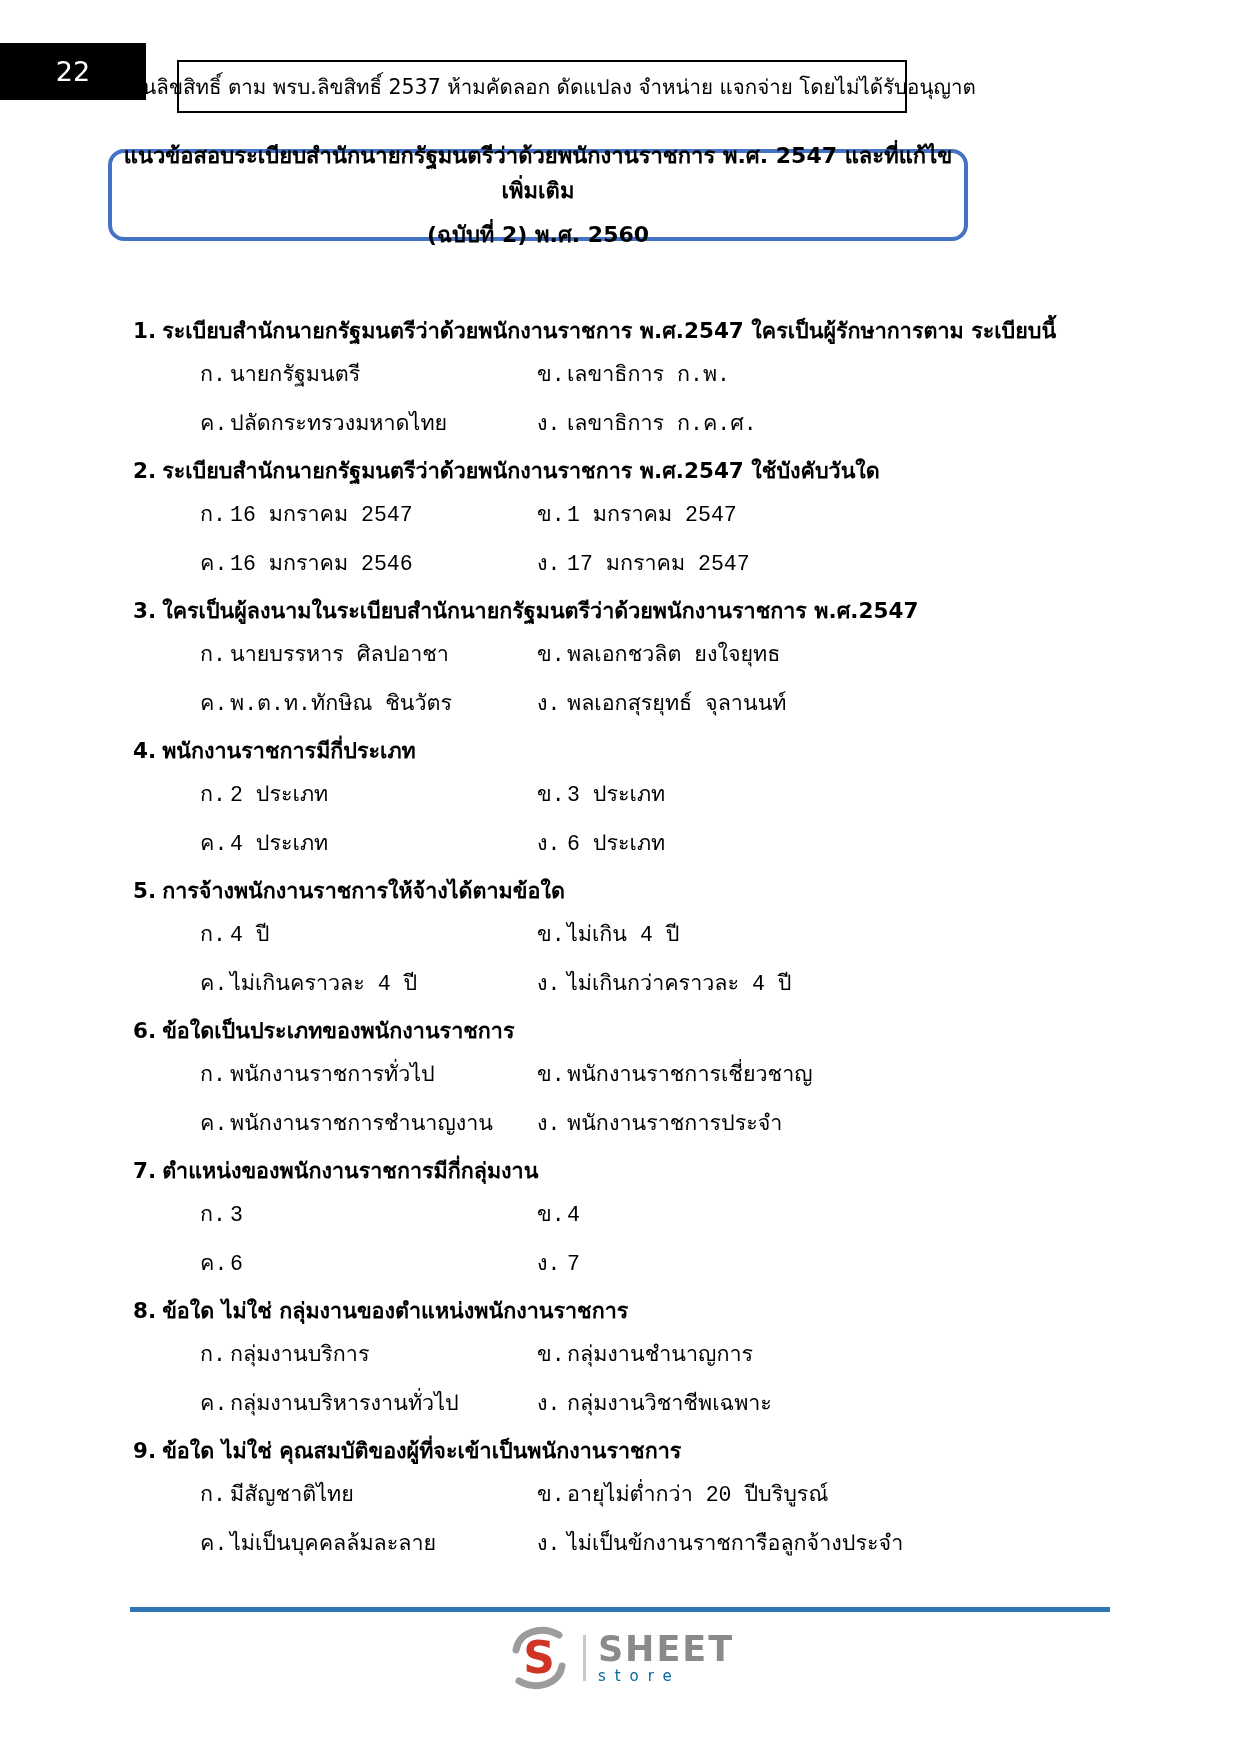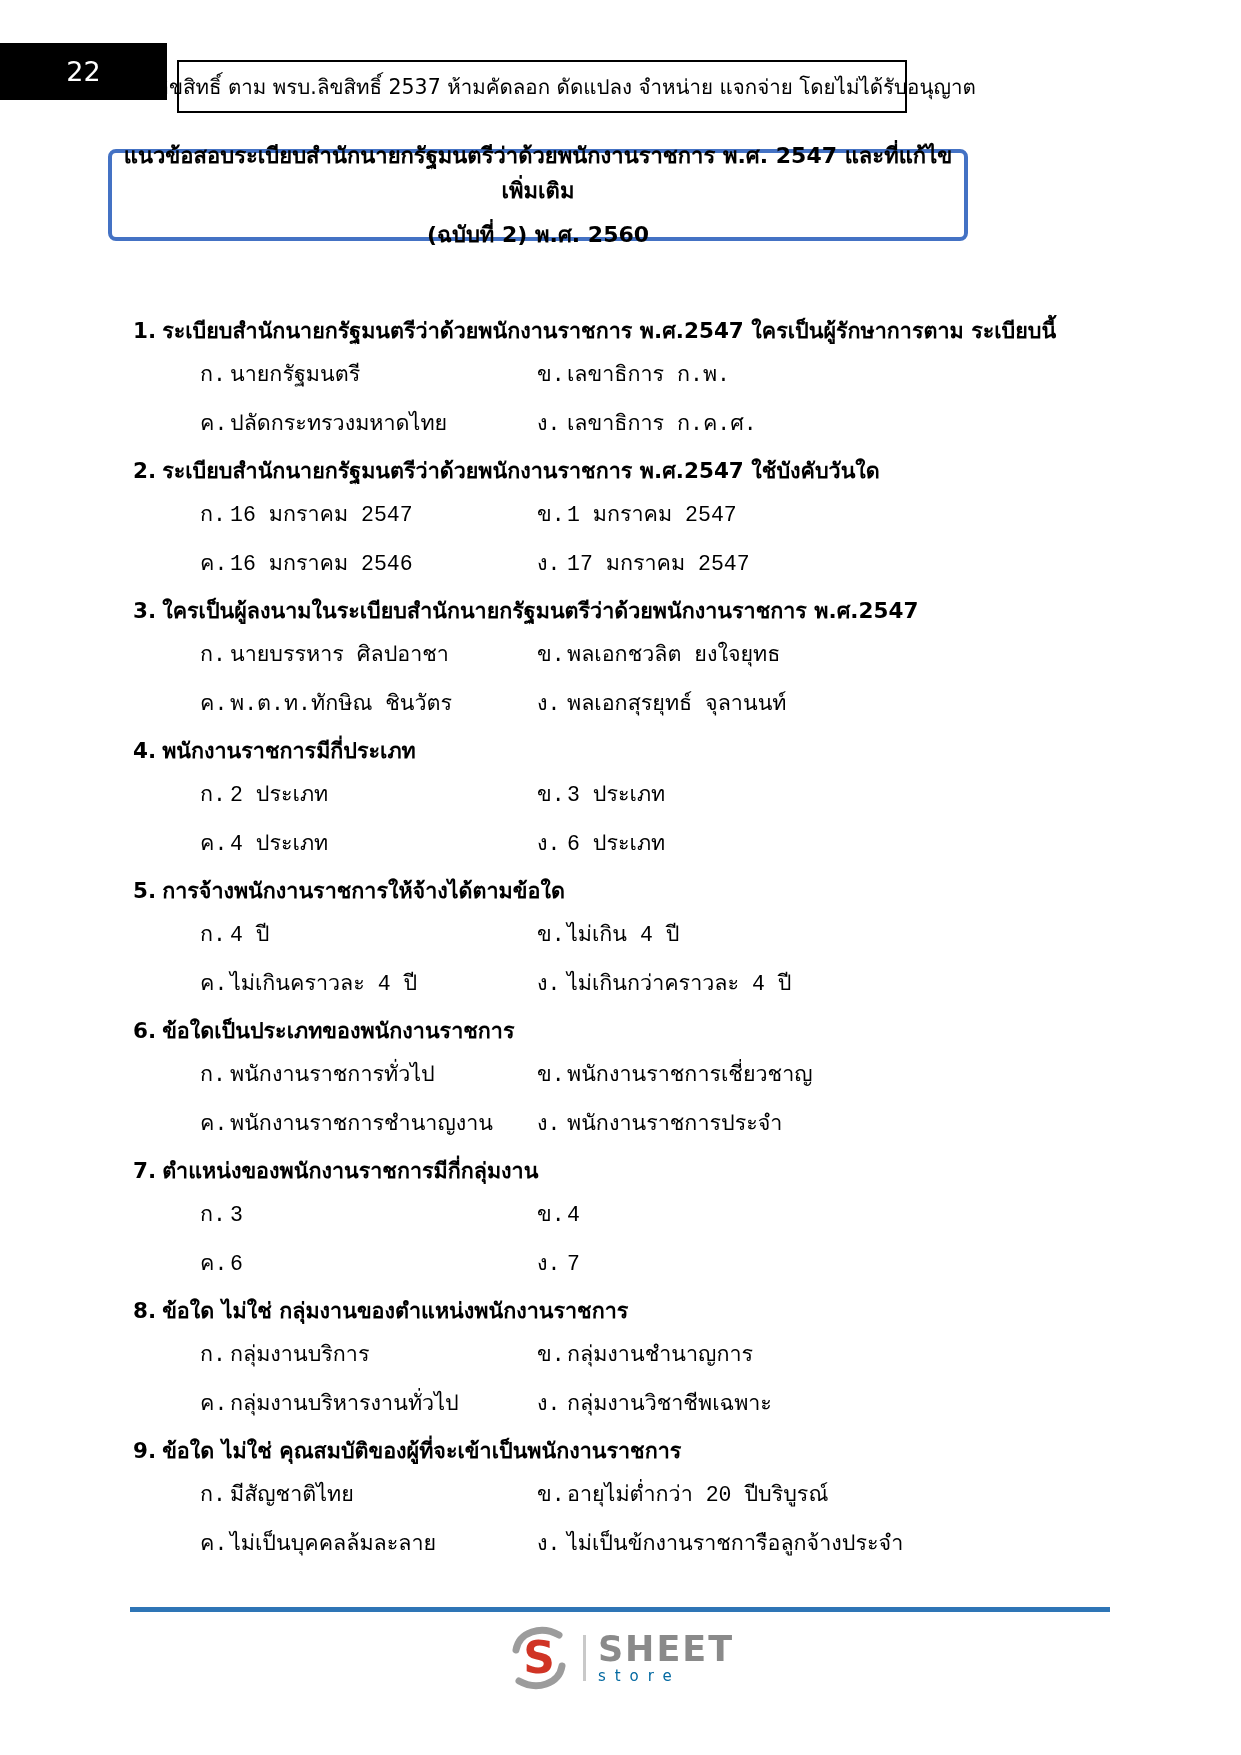--- a/index.html
+++ b/index.html
@@ -4,34 +4,34 @@
 <style>
   * { margin:0; padding:0; box-sizing:border-box; }
   html,body { background:#ffffff; }
   .page {
     position:relative; width:1241px; height:1755px; margin:0 auto;
     background:#ffffff; color:#000;
     font-family:"DejaVu Sans", sans-serif; overflow:hidden;
   }
   
   .page-num-box {
-    position:absolute; left:0; top:43px; width:167px; height:57px;
+    position:absolute; left:0; top:43px; width:146px; height:57px;
     background:#000; color:#fff; display:flex; align-items:center; justify-content:center;
     font-size:27px;
   }
   .copyright-box {
     position:absolute; left:177px; top:60px; width:730px; height:53px;
     border:2px solid #000; background:#fff;
     display:flex; align-items:center; justify-content:center;
     font-size:20.5px; white-space:nowrap;
   }
   
   .title-box {
     position:absolute; left:108px; top:149px; width:860px; height:92px;
-    border:4px solid #4472c4; border-radius:8px; background:#fff;
+    border:4px solid #4472c4; border-radius:16px; background:#fff;
     display:flex; flex-direction:column; align-items:center; justify-content:center;
     gap:9px; font-weight:bold; font-size:22px; text-align:center;
   }
   
   .questions { position:absolute; left:133px; top:316px; width:1000px; }
   .question { margin-bottom:17px; }
   .q-title { font-size:21.5px; font-weight:bold; line-height:29px; margin-bottom:16px; }
   .q-num { margin-right:6px; }
   .options {
     display:grid; grid-template-columns:337px auto; row-gap:20px;

